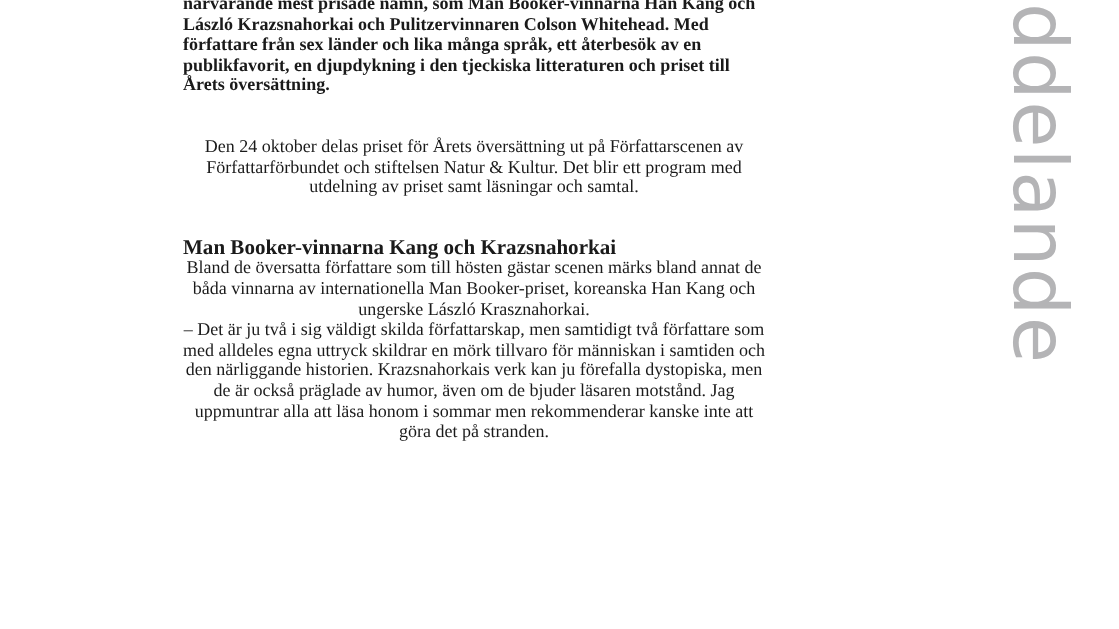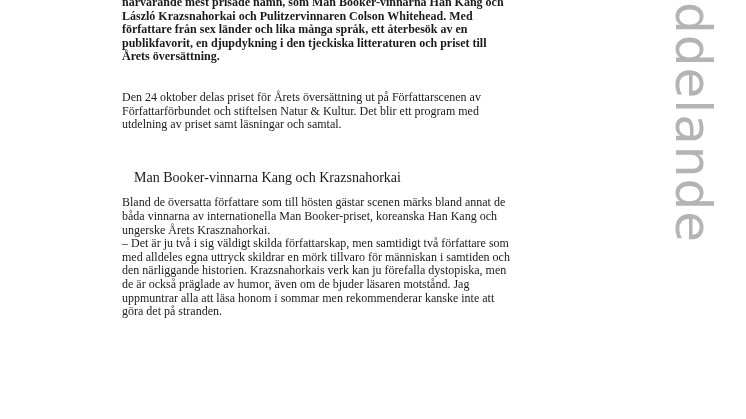--- a/index.html
+++ b/index.html
@@ -25,27 +25,28 @@
     color: #1a1a1a;
     font-size: 12px;
     line-height: 13.6px;
   }
   .intro-bold {
     font-weight: bold;
     margin: 0 0 0 0;
   }
   .para {
     margin: 0;
+    text-align: center;
   }
   .gap {
     height: 27px;
   }
   .section-heading {
-    font-weight: normal;
-    margin: 12px;
+    font-weight: bold;
+    margin: 0;
   }
   .watermark {
     position: absolute;
     top: 2px;
     right: 24px;
     writing-mode: vertical-rl;
     text-orientation: mixed;
     font-family: "DejaVu Sans", sans-serif;
     font-size: 50px;
     letter-spacing: 1px;
@@ -65,21 +66,21 @@
 
     <div class="gap"></div>
 
     <p class="para">Den 24 oktober delas priset för Årets översättning ut på Författarscenen av Författarförbundet och stiftelsen Natur &amp; Kultur. Det blir ett program med utdelning av priset samt läsningar och samtal.</p>
 
 
     <div class="gap"></div>
 
     <h3 class="section-heading">Man Booker-vinnarna Kang och Krazsnahorkai</h3>
 
-    <p class="para">Bland de översatta författare som till hösten gästar scenen märks bland annat de båda vinnarna av internationella Man Booker-priset, koreanska Han Kang och ungerske Årets Krasznahorkai.</p>
+    <p class="para">Bland de översatta författare som till hösten gästar scenen märks bland annat de båda vinnarna av internationella Man Booker-priset, koreanska Han Kang och ungerske László Krasznahorkai.</p>
 
     <p class="para">– Det är ju två i sig väldigt skilda författarskap, men samtidigt två författare som med alldeles egna uttryck skildrar en mörk tillvaro för människan i samtiden och den närliggande historien. Krazsnahorkais verk kan ju förefalla dystopiska, men de är också präglade av humor, även om de bjuder läsaren motstånd. Jag uppmuntrar alla att läsa honom i sommar men rekommenderar kanske inte att göra det på stranden.</p>
 
   </div>
 
   <div class="watermark">ddelande</div>
 
 </div>
 
 </body></html>

